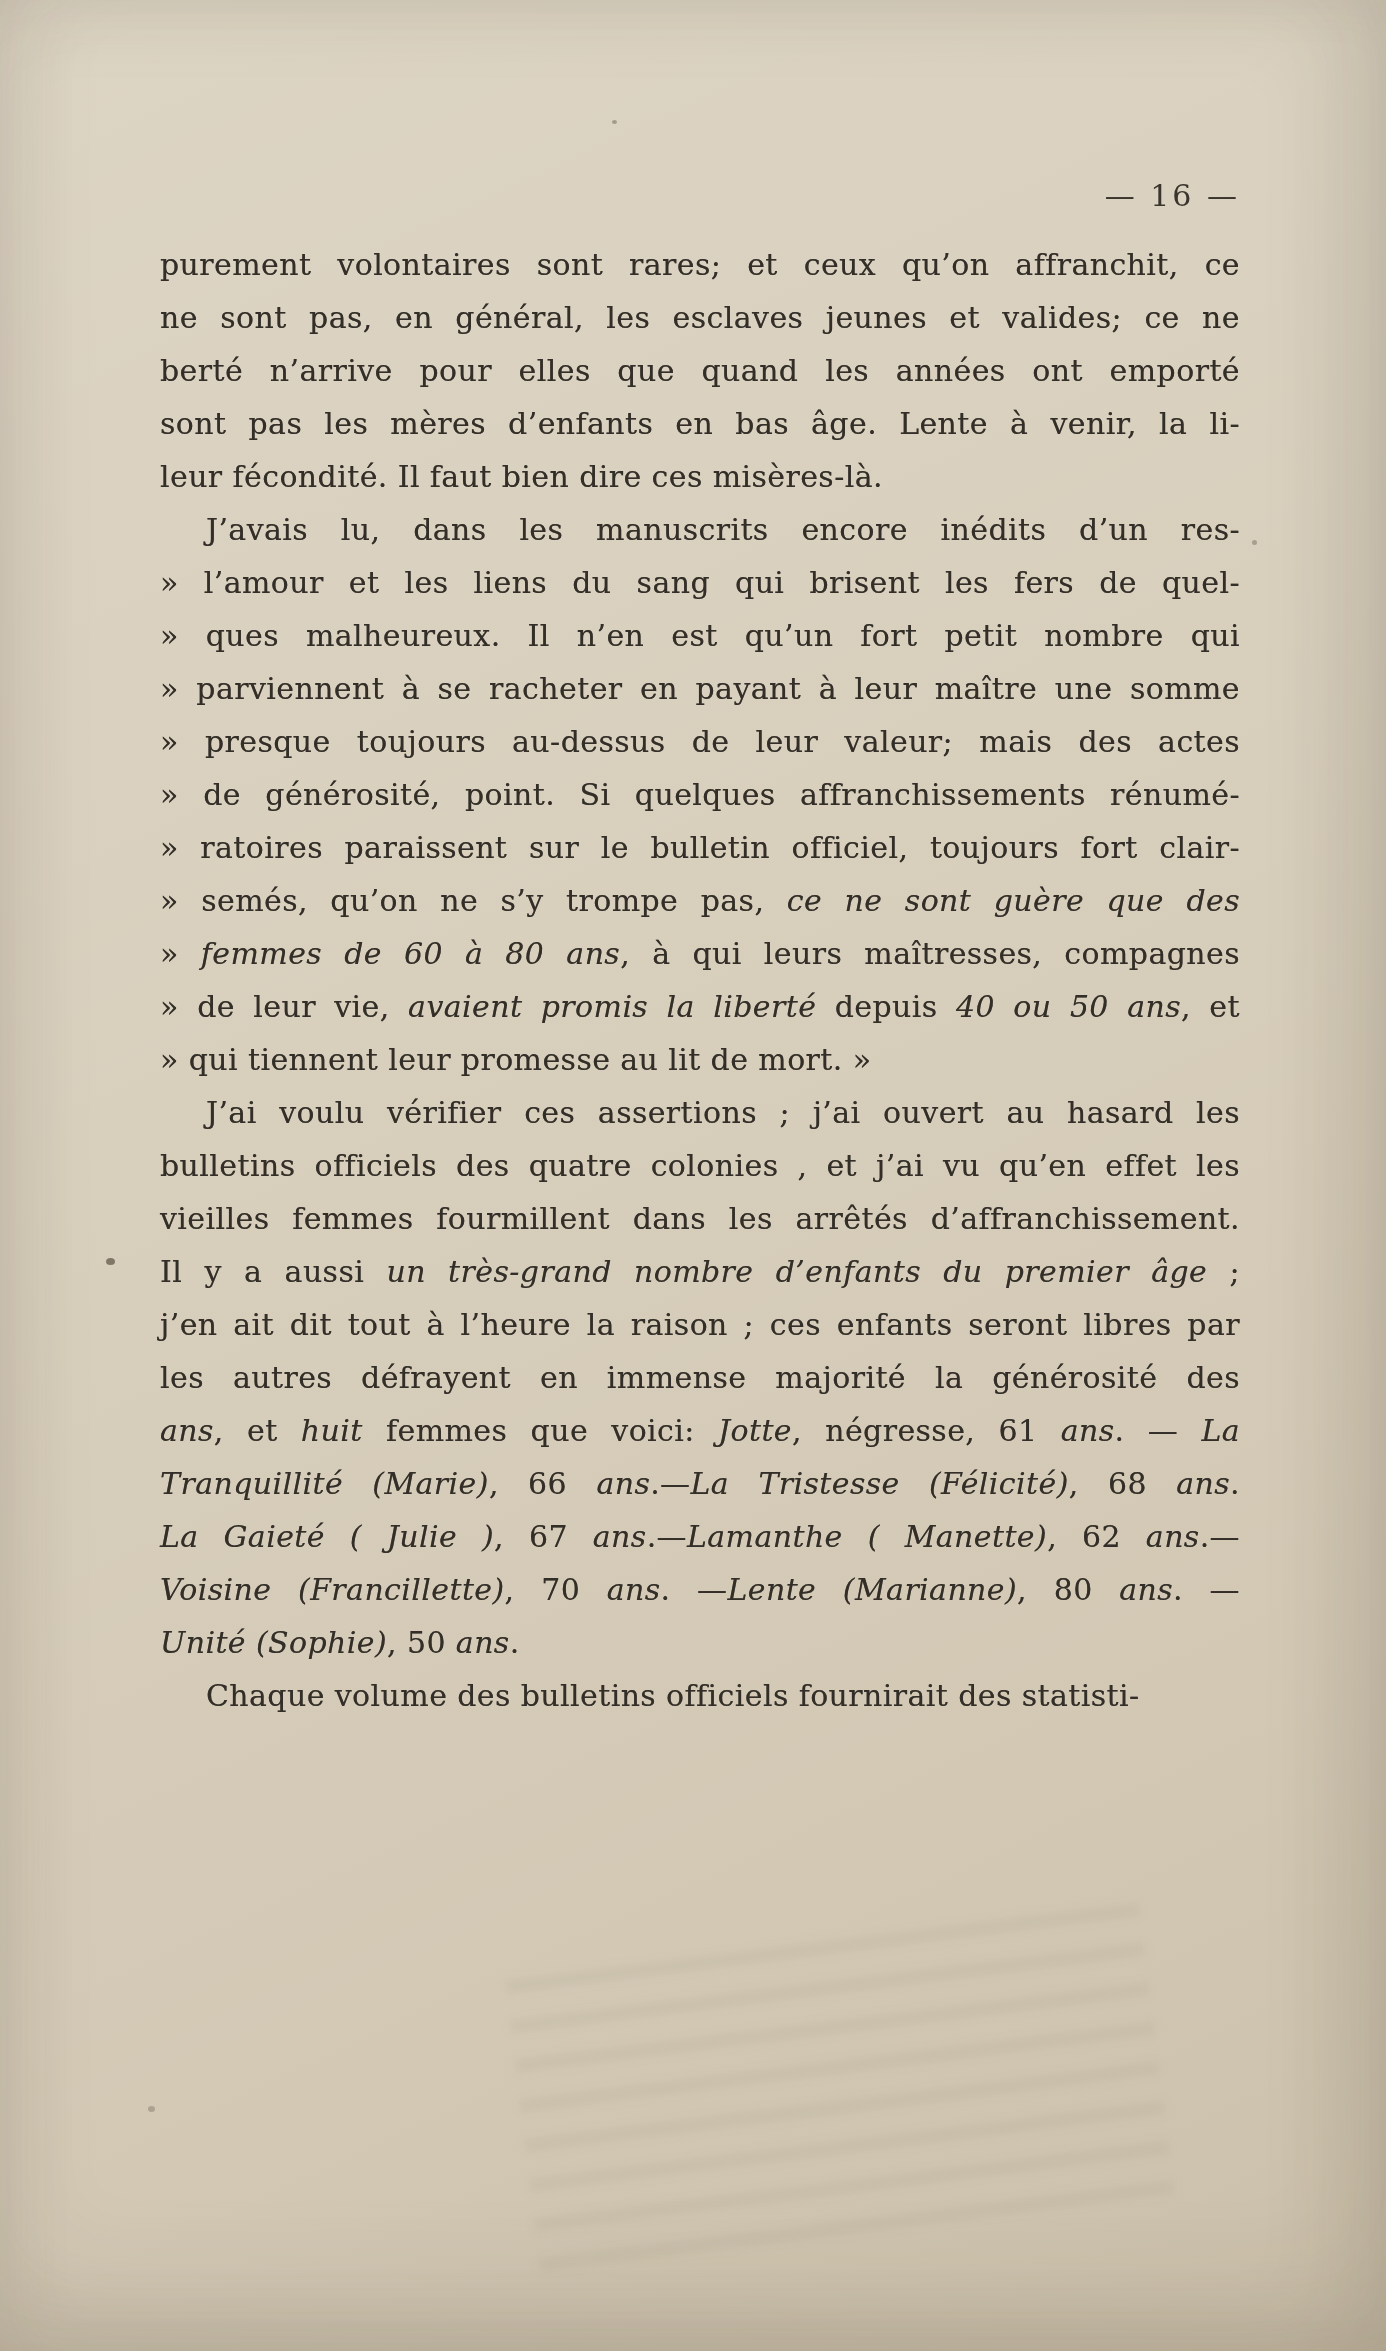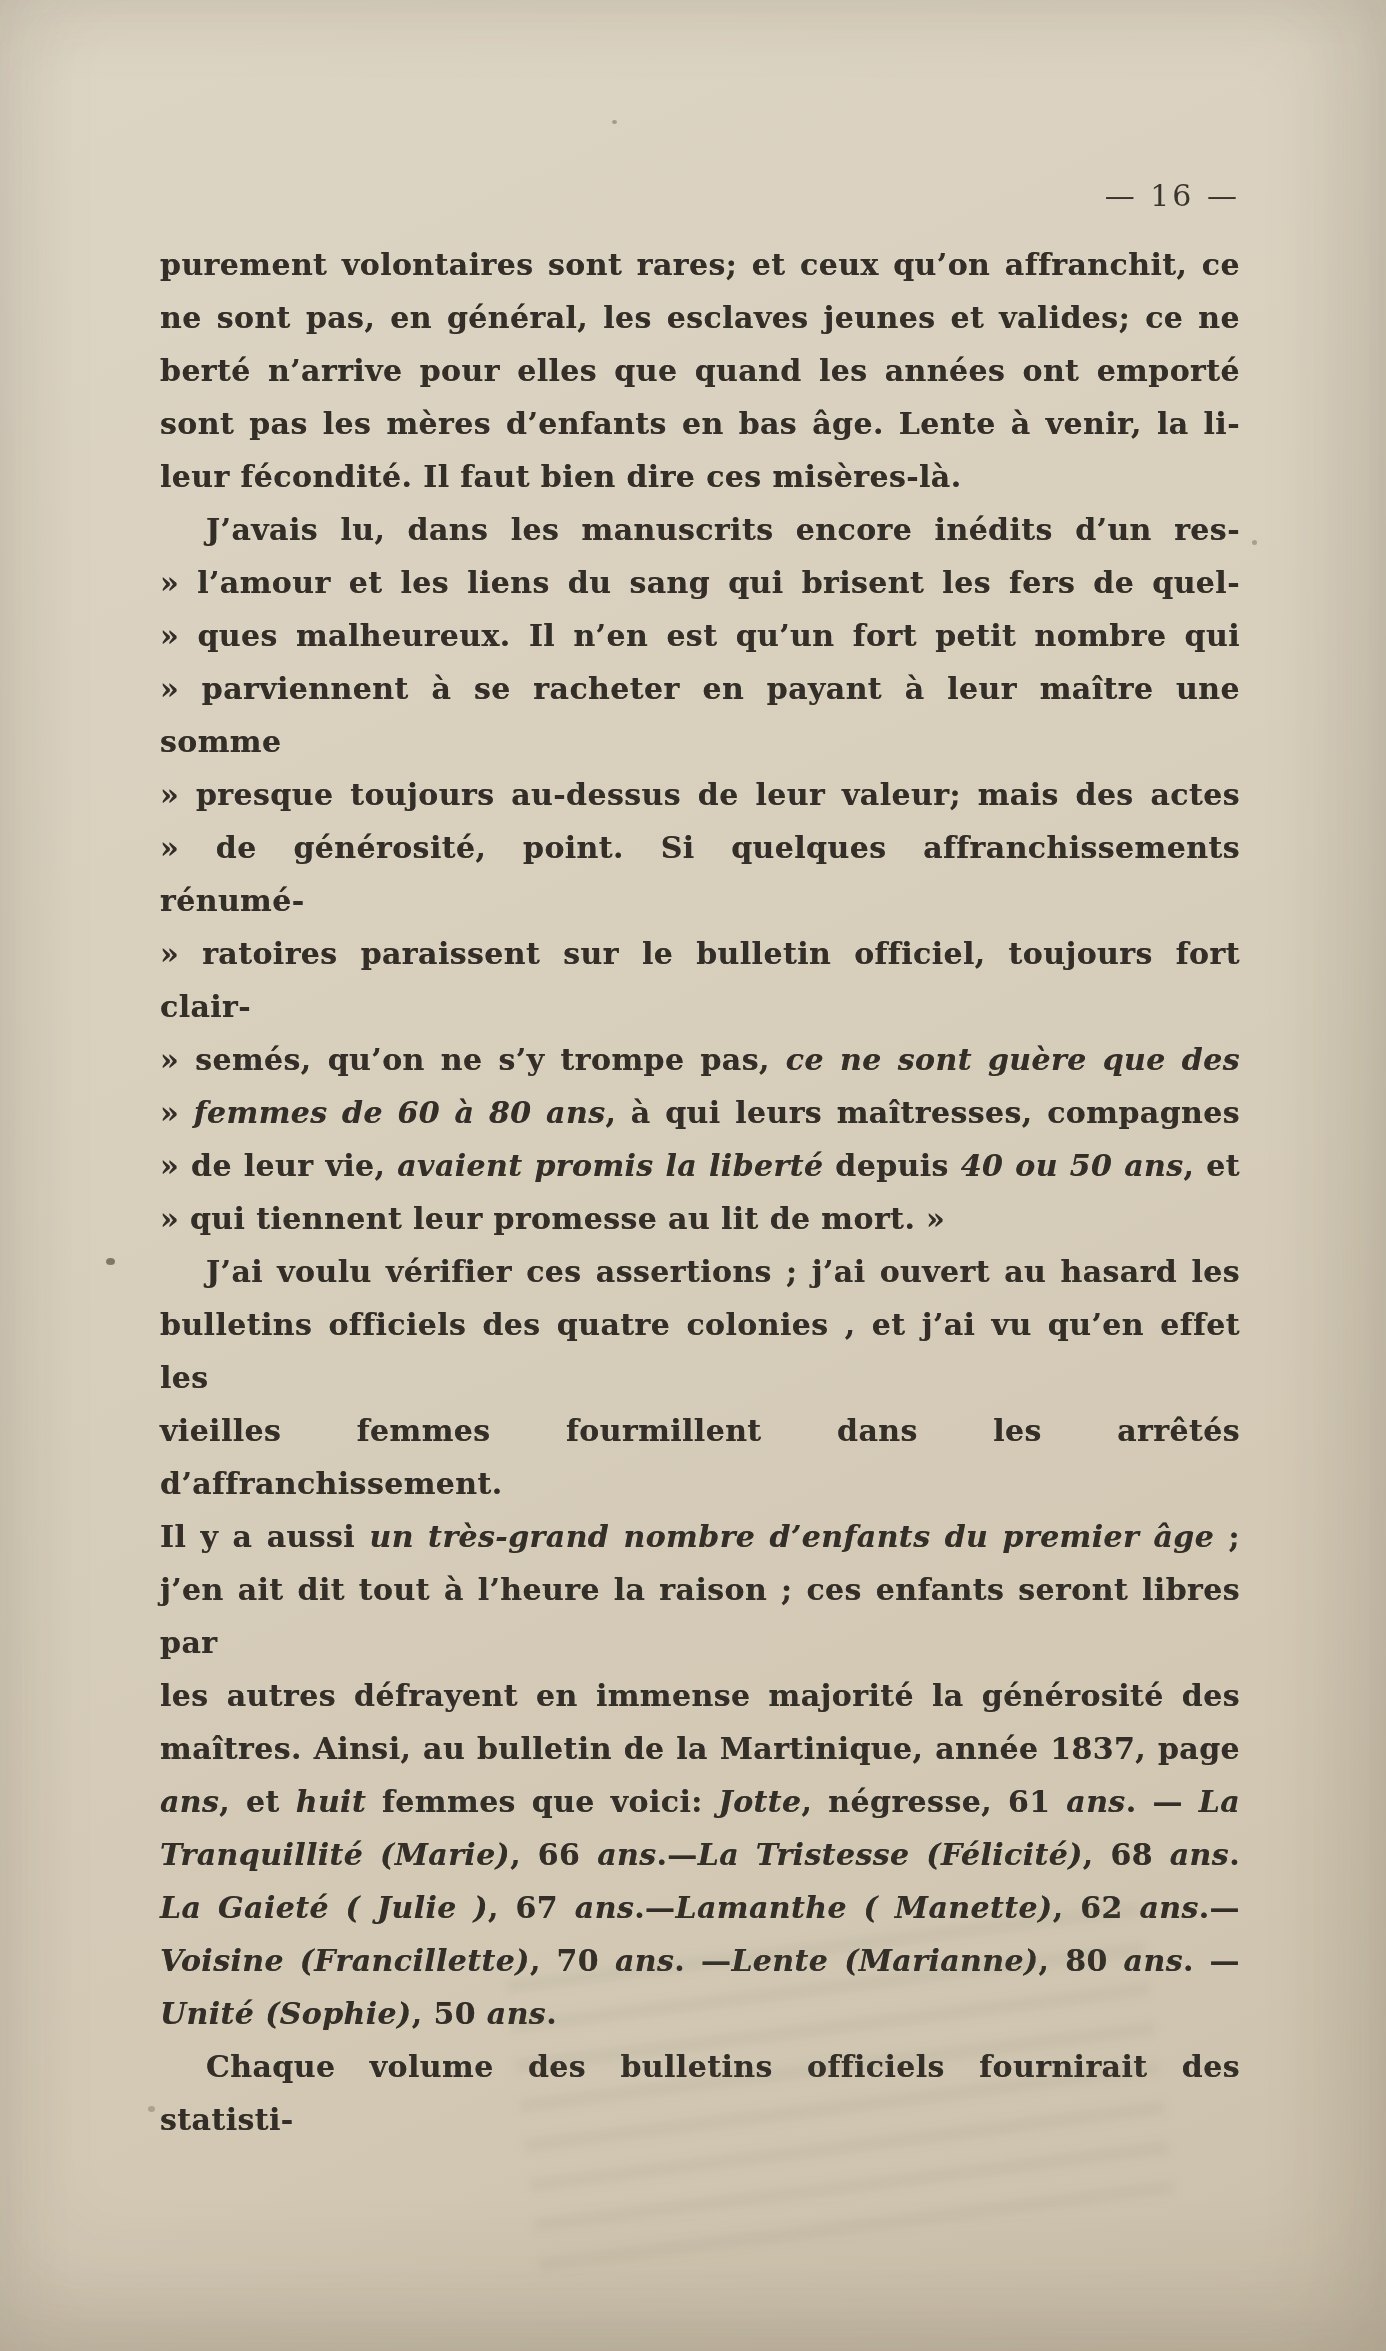--- a/index.html
+++ b/index.html
@@ -40,21 +40,20 @@
     font-size: 30px;
     line-height: 53px;
     letter-spacing: 0.4px;
     text-shadow: 0 0 0.6px rgba(51,47,40,0.55);
   }
   .paragraph { margin: 0; }
   .line {
     text-align: justify;
     text-align-last: justify;
     white-space: normal;
-    font-weight: bold;
   }
   .line.last { text-align-last: left; }
   .line.first-indent { text-indent: 46px; }
   .line em { font-style: italic; }
   .speck {
     position: absolute;
     border-radius: 50%;
     background: rgba(58,48,36,0.55);
   }
   .speck.s1 { left: 106px; top: 1258px; width: 9px; height: 7px; }
@@ -107,21 +106,20 @@
         <div class="line"><span>» de leur vie, </span><em>avaient promis la liberté</em><span> depuis </span><em>40 ou 50 ans</em><span>, et</span></div>
         <div class="line last"><span>» qui tiennent leur promesse au lit de mort. »</span></div>
       </div>
       <div class="paragraph">
         <div class="line first-indent"><span>J’ai voulu vérifier ces assertions ; j’ai ouvert au hasard les</span></div>
         <div class="line"><span>bulletins officiels des quatre colonies , et j’ai vu qu’en effet les</span></div>
         <div class="line"><span>vieilles femmes fourmillent dans les arrêtés d’affranchissement.</span></div>
         <div class="line"><span>Il y a aussi </span><em>un très-grand nombre d’enfants du premier âge</em><span> ;</span></div>
         <div class="line"><span>j’en ait dit tout à l’heure la raison ; ces enfants seront libres par</span></div>
         <div class="line"><span>les autres défrayent en immense majorité la générosité des</span></div>
-        <div class="line"><span>maîtres. Ainsi, au bulletin de la Martinique, année 1837, page</span></div>
         <div class="line"><em>ans</em><span>, et </span><em>huit</em><span> femmes que voici: </span><em>Jotte</em><span>, négresse, 61 </span><em>ans</em><span>. — </span><em>La</em></div>
         <div class="line"><em>Tranquillité (Marie)</em><span>, 66 </span><em>ans</em><span>.—</span><em>La Tristesse (Félicité)</em><span>, 68 </span><em>ans</em><span>.</span></div>
         <div class="line"><em>La Gaieté ( Julie )</em><span>, 67 </span><em>ans</em><span>.—</span><em>Lamanthe ( Manette)</em><span>, 62 </span><em>ans</em><span>.—</span></div>
         <div class="line"><em>Voisine (Francillette)</em><span>, 70 </span><em>ans</em><span>. —</span><em>Lente (Marianne)</em><span>, 80 </span><em>ans</em><span>. —</span></div>
         <div class="line last"><em>Unité (Sophie)</em><span>, 50 </span><em>ans</em><span>.</span></div>
       </div>
       <div class="paragraph">
         <div class="line last first-indent"><span>Chaque volume des bulletins officiels fournirait des statisti-</span></div>
       </div>
     </div>

